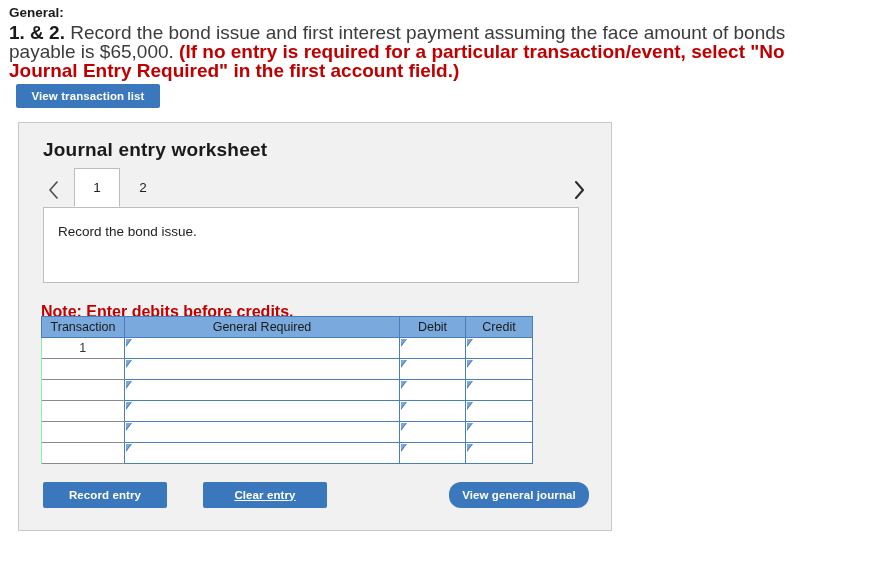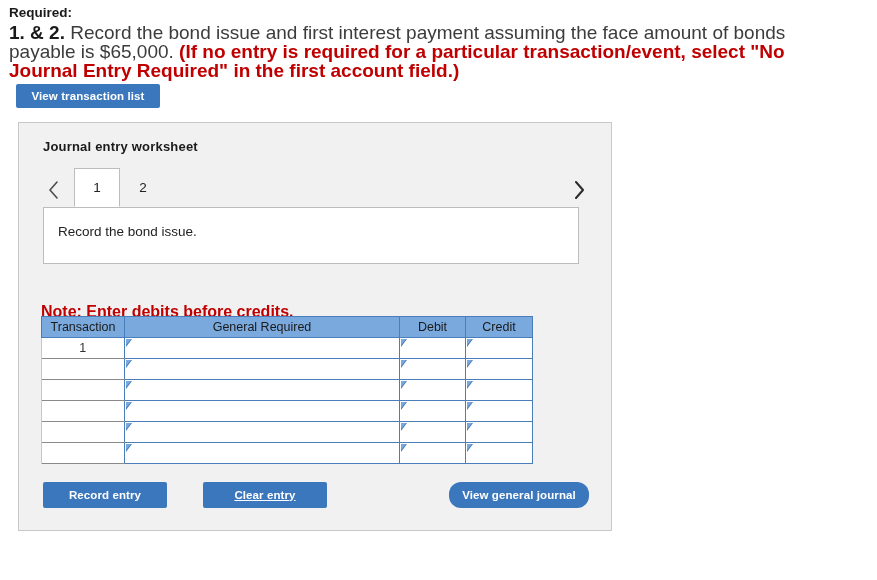--- a/index.html
+++ b/index.html
@@ -76,21 +76,21 @@
     width: 594px;
     height: 409px;
     background: #f1f1f1;
     border: 1px solid #c8c8c8;
     box-sizing: border-box;
   }
   .panel-title {
     position: absolute;
     left: 24px;
     top: 16px;
-    font-size: 13px;
+    font-size: 19px;
     font-weight: bold;
     color: #1a1a1a;
     letter-spacing: 0.2px;
   }
 
   
   .tabs-row {
     position: absolute;
     left: 0;
     top: 45px;
@@ -132,21 +132,21 @@
   }
   .tab-1 { left: 55px; width: 46px; }
   .tab-2 { left: 101px; width: 46px; }
 
   
   .desc-box {
     position: absolute;
     left: 24px;
     top: 84px;
     width: 536px;
-    height: 57px;
+    height: 76px;
     background: #ffffff;
     border: 1px solid #bdbdbd;
     box-sizing: border-box;
     z-index: 2;
     text-align: right;
   }
   .desc-text {
     position: absolute;
     left: 14px;
     top: 16px;
@@ -235,21 +235,21 @@
 
   
   .btn-record  { position: absolute; left: 24px;  top: 359px; width: 124px; height: 26px; }
   .btn-clear   { position: absolute; left: 184px; top: 359px; width: 124px; height: 26px; text-decoration: underline; }
   .btn-viewgj  { position: absolute; left: 430px; top: 359px; width: 140px; height: 26px; border-radius: 12px; }
 </style>
 </head>
 <body>
 
 <div class="req-block">
-  <div class="req-title">Required:</div>
+  <div class="req-title">General:</div>
   <div class="req-body"><span class="num">1. &amp; 2.</span><span> Record the bond issue and first interest payment assuming the face amount of bonds payable is $65,000. </span><span class="req-red">(If no entry is required for a particular transaction/event, select "No Journal Entry Required" in the first account field.)</span></div>
 </div>
 
 <button class="btn btn-view-transaction">View transaction list</button>
 
 <div class="panel">
 
   <div class="panel-title">Journal entry worksheet</div>
 
   <div class="tabs-row">

